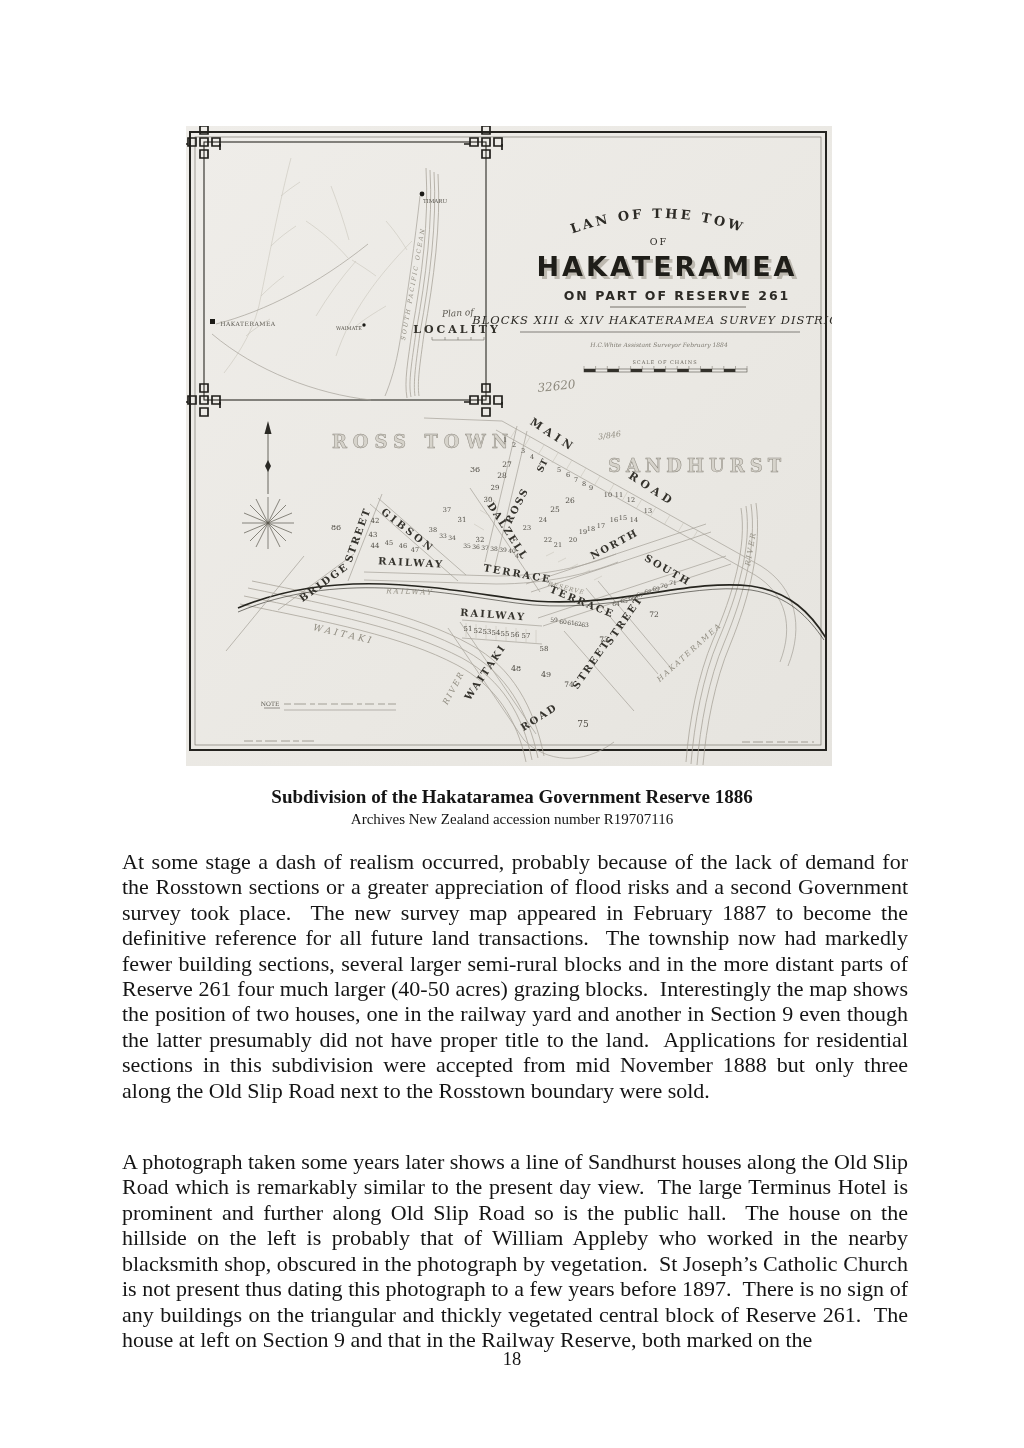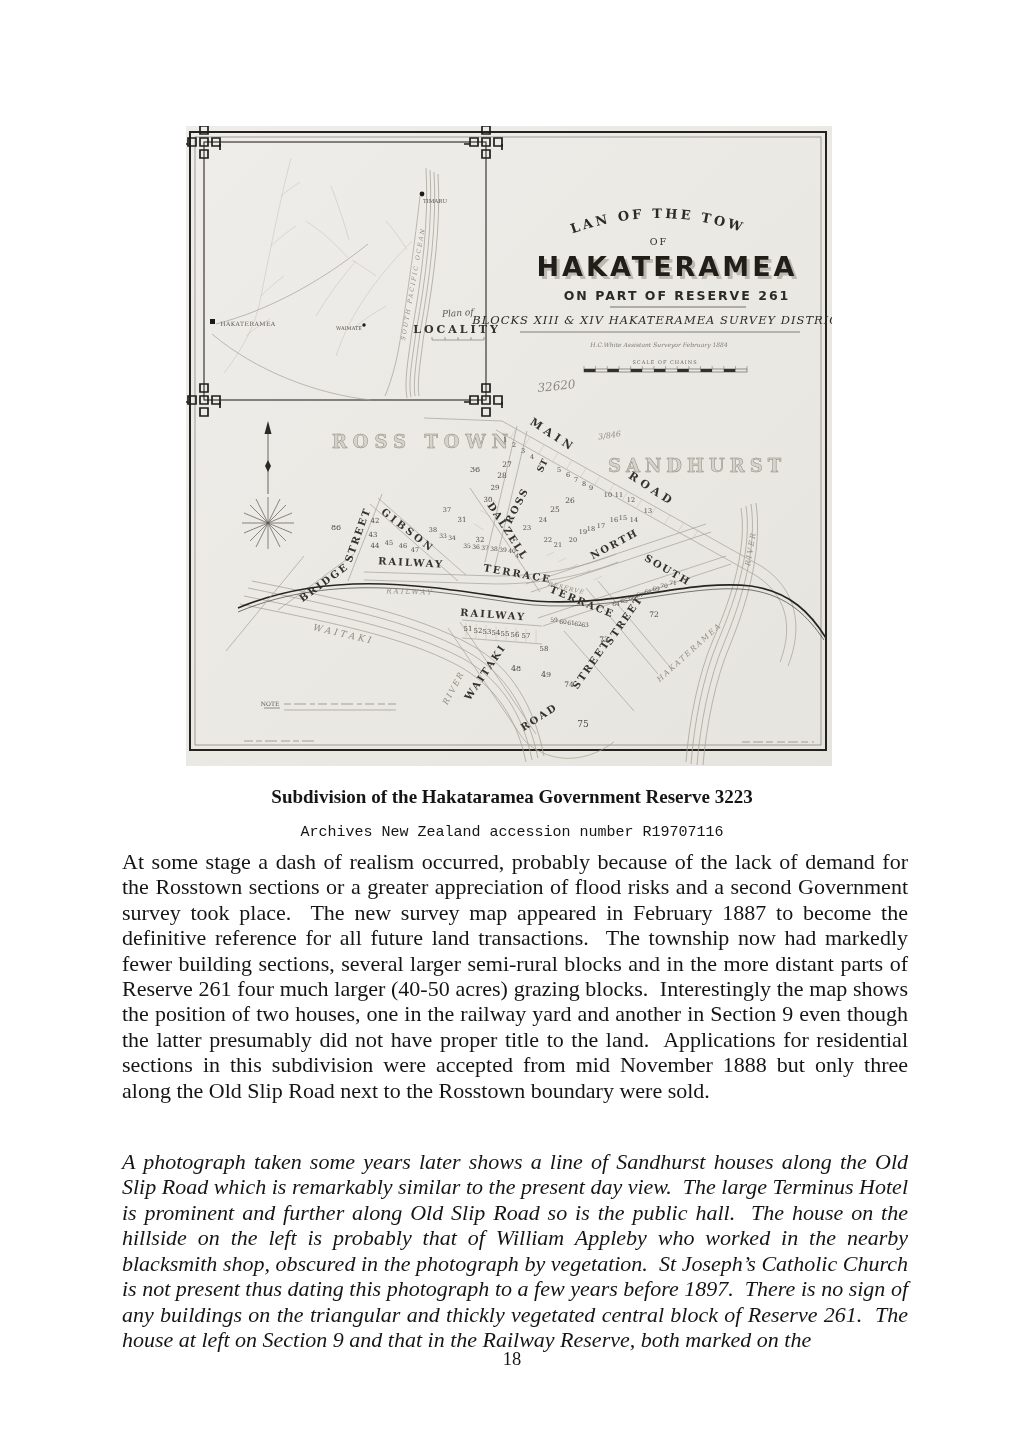--- a/index.html
+++ b/index.html
@@ -3,25 +3,25 @@
 <meta charset="utf-8">
 <style>
   html,body{margin:0;padding:0;background:#fff;}
   .page{position:relative;width:1024px;height:1448px;background:#ffffff;
         font-family:"Liberation Serif",serif;color:#151515;overflow:hidden;}
   .map-figure{position:absolute;left:186px;top:126px;width:646px;height:640px;
         background:linear-gradient(135deg,#efede9 0%,#eae8e3 60%,#e6e4df 100%);}
   .map-figure svg{display:block;}
   .caption{position:absolute;left:0;top:786px;width:100%;text-align:center;}
   .caption-title{font-size:19px;font-weight:bold;}
-  .caption-source{font-size:15px;margin-top:16px;font-family:Liberation Mono, monospace;}
+  .caption-source{font-size:15px;margin-top:3px;}
   .bodytext{position:absolute;left:122px;top:849px;width:786px;}
   .bodytext p{margin:0;font-size:22px;line-height:25.4px;text-align:justify;
         white-space:pre-wrap;}
-  .bodytext p + p{margin-top:46px;font-style:italic;}
+  .bodytext p + p{margin-top:46px;}
   .pageno{position:absolute;left:0;top:1349px;width:100%;text-align:center;font-size:18.5px;}
 
   
   svg text{font-family:"DejaVu Serif",serif;}
   .st{fill:#34322c;font-weight:bold;}
   .it{fill:#908c80;font-style:italic;}
   .num{fill:#514e46;}
   .tiny{fill:#5a574f;}
   .outline{fill:#d6d3cb;stroke:#8e8a80;stroke-width:.5;font-weight:bold;}
   .script{fill:#5a574f;font-style:italic;}
@@ -309,21 +309,21 @@
           <text x="487" y="459" text-anchor="middle" font-size="6" class="ml num">71</text>
           <text x="468" y="491" text-anchor="middle" font-size="7.5" class="ml num">72</text>
           <text x="418" y="516" text-anchor="middle" font-size="7.5" class="ml num">73</text>
           <text x="383" y="561" text-anchor="middle" font-size="7.5" class="ml num">74</text>
           <text x="397" y="601" text-anchor="middle" font-size="9" class="ml num">75</text>
         </g>
     </svg>
   </figure>
 
   <div class="caption">
-    <div class="caption-title">Subdivision of the Hakataramea Government Reserve 3223</div>
+    <div class="caption-title">Subdivision of the Hakataramea Government Reserve 1886</div>
     <div class="caption-source">Archives New Zealand  accession number R19707116</div>
   </div>
 
   <div class="bodytext">
     <p>At some stage a dash of realism occurred, probably because of the lack of demand for the Rosstown sections or a greater appreciation of flood risks and a second Government survey took place.  The new survey map appeared in February 1887 to become the definitive reference for all future land transactions.  The township now had markedly fewer building sections, several larger semi-rural blocks and in the more distant parts of Reserve 261 four much larger (40-50 acres) grazing blocks.  Interestingly the map shows the position of two houses, one in the railway yard and another in Section 9 even though the latter presumably did not have proper title to the land.  Applications for residential sections in this subdivision were accepted from mid November 1888 but only three along the Old Slip Road next to the Rosstown boundary were sold.</p>
     <p>A photograph taken some years later shows a line of Sandhurst houses along the Old Slip Road which is remarkably similar to the present day view.  The large Terminus Hotel is prominent and further along Old Slip Road so is the public hall.  The house on the hillside on the left is probably that of William Appleby who worked in the nearby blacksmith shop, obscured in the photograph by vegetation.  St Joseph’s Catholic Church is not present thus dating this photograph to a few years before 1897.  There is no sign of any buildings on the triangular and thickly vegetated central block of Reserve 261.  The house at left on Section 9 and that in the Railway Reserve, both marked on the</p>
   </div>
 
   <div class="pageno">18</div>
 

